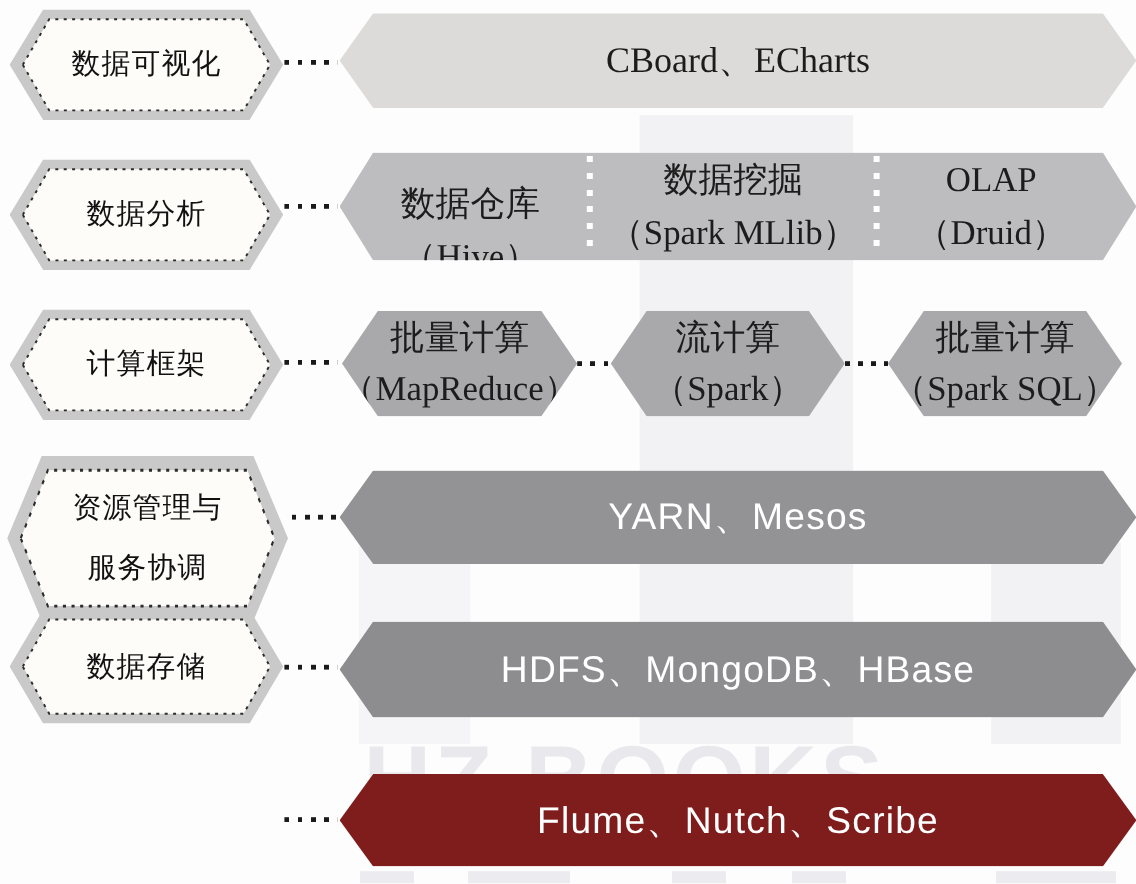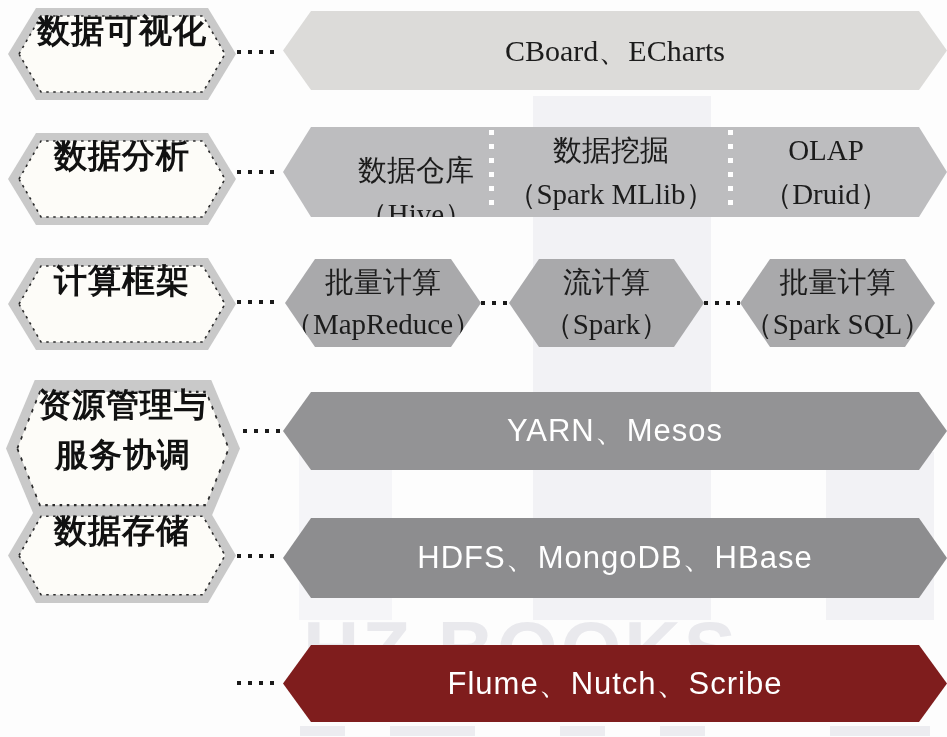--- a/index.html
+++ b/index.html
@@ -13,22 +13,22 @@
   .wm-text{
     font-family:"Liberation Sans","DejaVu Sans",sans-serif;
     font-weight:800;font-size:78px;letter-spacing:3px;color:#e9e9ed;
     white-space:nowrap;
   }
   .wm-smudge{background:#ececf0;height:10px;}
   .label{position:absolute;z-index:2;}
   .label svg{position:absolute;left:0;top:0;width:100%;height:100%;}
   .label .label-text{
     position:absolute;inset:0;display:flex;flex-direction:column;
-    align-items:center;justify-content:flex-start;
-    font-size:33px;color:#111;line-height:46px;letter-spacing:1px;font-weight:bold;
+    align-items:center;justify-content:center;
+    font-size:24px;color:#111;line-height:46px;letter-spacing:1px;
   }
   .bar{
     position:absolute;z-index:1;display:flex;align-items:center;justify-content:center;
     clip-path:polygon(0 50%,28px 0,calc(100% - 28px) 0,100% 50%,calc(100% - 28px) 100%,28px 100%);
   }
   .hexbar{
     position:absolute;z-index:1;display:flex;flex-direction:column;align-items:center;justify-content:center;
     clip-path:polygon(0 50%,30px 0,calc(100% - 30px) 0,100% 50%,calc(100% - 30px) 100%,30px 100%);
     background:#a9a9ab;
   }
@@ -83,21 +83,21 @@
     <svg viewBox="0 0 228 92" preserveAspectRatio="none">
       <polygon points="0,46 28,0 200,0 228,46 200,92 28,92" fill="#c9c9c9"></polygon>
       <polygon points="11,46 33,8 195,8 217,46 195,84 33,84" fill="#fdfcf8" stroke="#2b2b2b" stroke-width="1.6" stroke-dasharray="2.5,4.5"></polygon>
     </svg>
     <div class="label-text">
         <span>数据分析</span>
       </div>
   </div>
   <div class="connector" style="left:237px;top:170px;width:44px;"></div>
   <div class="bar" style="left:283px;top:127px;width:664px;height:90px;background:#bdbdbf;">
-    <div class="section" style="left:44px;width:178px;margin-top:40px;">
+    <div class="section" style="left:20px;width:178px;margin-top:40px;">
       <span class="serif-dark" style="font-size:29px;">数据仓库</span>
       <span class="serif-dark" style="font-size:29px;">（Hive）</span>
     </div>
     <div class="vsep" style="left:206px;"></div>
     <div class="section" style="left:211px;width:234px;">
       <span class="serif-dark" style="font-size:29px;">数据挖掘</span>
       <span class="serif-dark" style="font-size:29px;">（Spark MLlib）</span>
     </div>
     <div class="vsep" style="left:445px;"></div>
     <div class="section" style="left:450px;width:186px;justify-content:center;">

